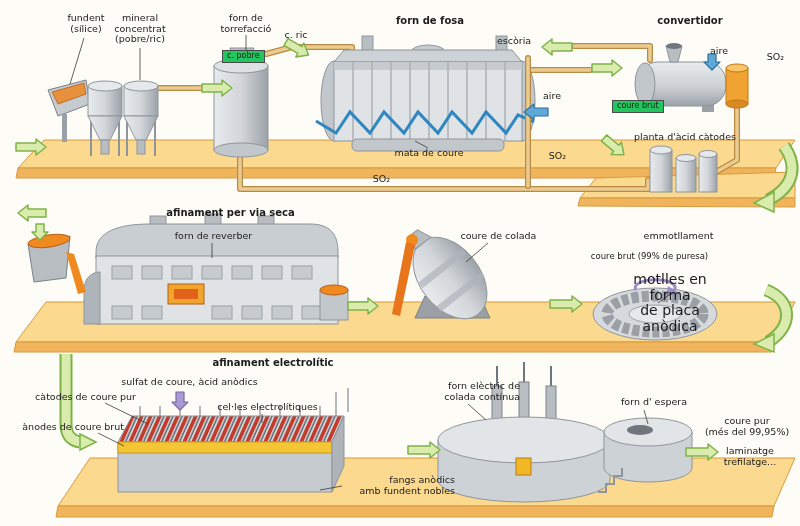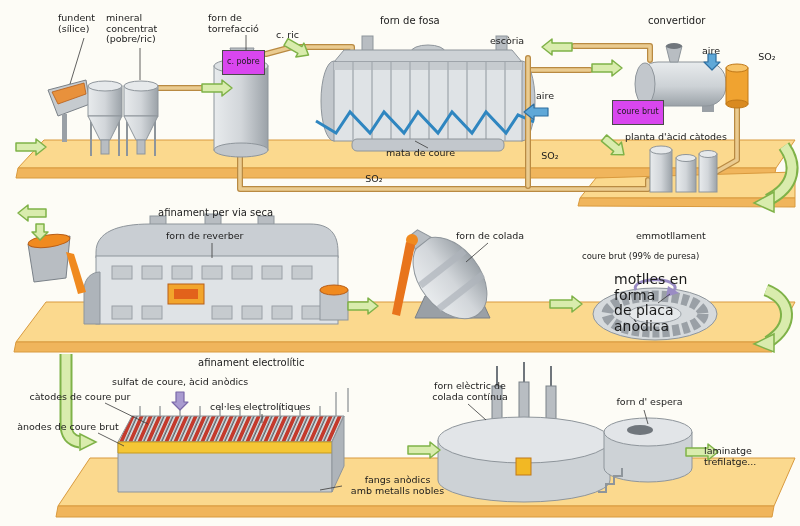--- a/index.html
+++ b/index.html
@@ -1,23 +1,23 @@
 <!DOCTYPE html>
 <html><head>
 <meta charset="utf-8">
 <style>
   *{margin:0;padding:0;box-sizing:border-box}
   html,body{background:#ffffff}
   body{font-family:"DejaVu Sans","Liberation Sans",sans-serif}
   #stage{position:relative;width:800px;height:526px;background:#FDFCF6;overflow:hidden}
   #stage svg{position:absolute;left:0;top:0}
-  .lbl{position:absolute;font-size:9.5px;line-height:1.12;color:#1b1b1b;white-space:pre-line;text-align:left}
-  .lbl.left{text-align:center}
-  .lbl.bold{font-weight:normal;font-size:10px}
-  .lbl.boxed{border:1px solid #4a4a4a;background:#d946ef;padding:7px 4px;font-size:8px;white-space:nowrap}
+  .lbl{position:absolute;font-size:9.5px;line-height:1.12;color:#1b1b1b;white-space:pre-line;text-align:center}
+  .lbl.left{text-align:right}
+  .lbl.bold{font-weight:bold;font-size:10px}
+  .lbl.boxed{border:1px solid #4a4a4a;background:#22c55e;padding:1px 4px;font-size:8px;white-space:nowrap}
 </style>
 </head>
 <body>
 
 <div id="stage">
 
 <svg width="800" height="526" viewBox="0 0 800 526">
   <defs>
     <pattern id="electrodes" width="9" height="28" patternUnits="userSpaceOnUse" patternTransform="skewX(-24)">
       <rect width="9" height="28" fill="#D8DCDF"></rect>
@@ -292,32 +292,34 @@
 <div class="lbl left" style="left:750px;top:52px;width:34px">SO₂</div>
 <div class="lbl boxed" style="left:612px;top:100px">coure brut</div>
 <div class="lbl" style="left:625px;top:132px;width:120px">planta d'àcid càtodes</div>
 <div class="lbl" style="left:536px;top:91px;width:32px">aire</div>
 <div class="lbl" style="left:386px;top:148px;width:86px">mata de coure</div>
 <div class="lbl left" style="left:534px;top:151px;width:32px">SO₂</div>
 <div class="lbl left" style="left:358px;top:174px;width:32px">SO₂</div>
 
 <div class="lbl bold" style="left:158px;top:207px;width:145px">afinament per via seca</div>
 <div class="lbl" style="left:166px;top:231px;width:95px">forn de reverber</div>
-<div class="lbl" style="left:456px;top:231px;width:85px">forn de colada</div>
+<div class="lbl" style="left:456px;top:231px;width:85px">coure de colada</div>
 <div class="lbl" style="left:636px;top:231px;width:85px">emmotllament</div>
 <div class="lbl" style="left:582px;top:252px;width:135px;font-size:8.5px">coure brut (99% de puresa)</div>
 <div class="lbl" style="left:614px;top:272px;width:112px;font-size:14px">motlles en forma
 de placa anòdica</div>
 
 <div class="lbl bold" style="left:198px;top:357px;width:150px">afinament electrolític</div>
 <div class="lbl" style="left:112px;top:377px;width:155px">sulfat de coure, àcid anòdics</div>
 <div class="lbl left" style="left:24px;top:392px;width:112px">càtodes de coure pur</div>
 <div class="lbl" style="left:210px;top:402px;width:115px">cel·les electrolítiques</div>
 <div class="lbl left" style="left:12px;top:422px;width:112px">ànodes de coure brut</div>
 <div class="lbl left" style="left:420px;top:381px;width:100px">forn elèctric de
 colada contínua</div>
 <div class="lbl left" style="left:612px;top:397px;width:75px">forn d' espera</div>
+<div class="lbl" style="left:698px;top:416px;width:98px">coure pur
+(més del 99,95%)</div>
 <div class="lbl" style="left:704px;top:446px;width:92px">laminatge
 trefilatge...</div>
 <div class="lbl left" style="left:340px;top:475px;width:115px">fangs anòdics
-amb metalls nobles</div>
+amb fundent nobles</div>
 
 </div>
 
 </body></html>

